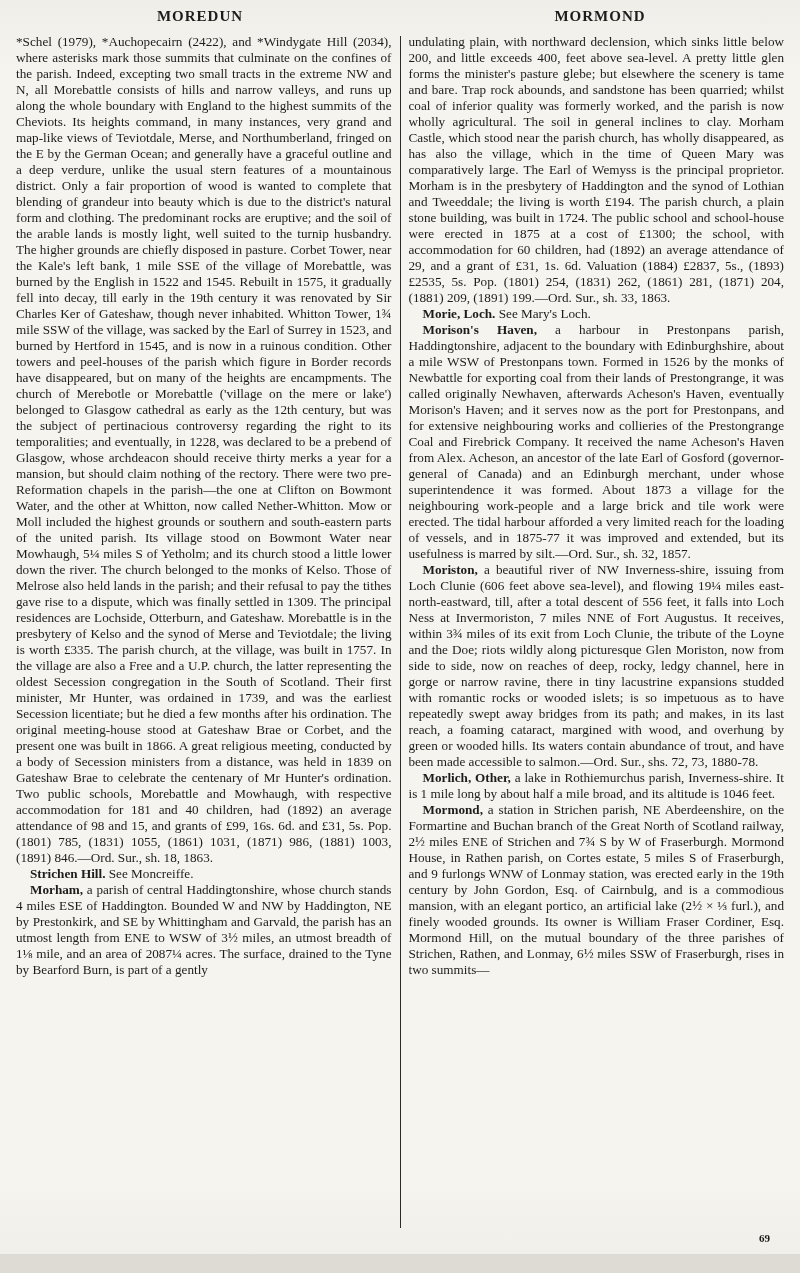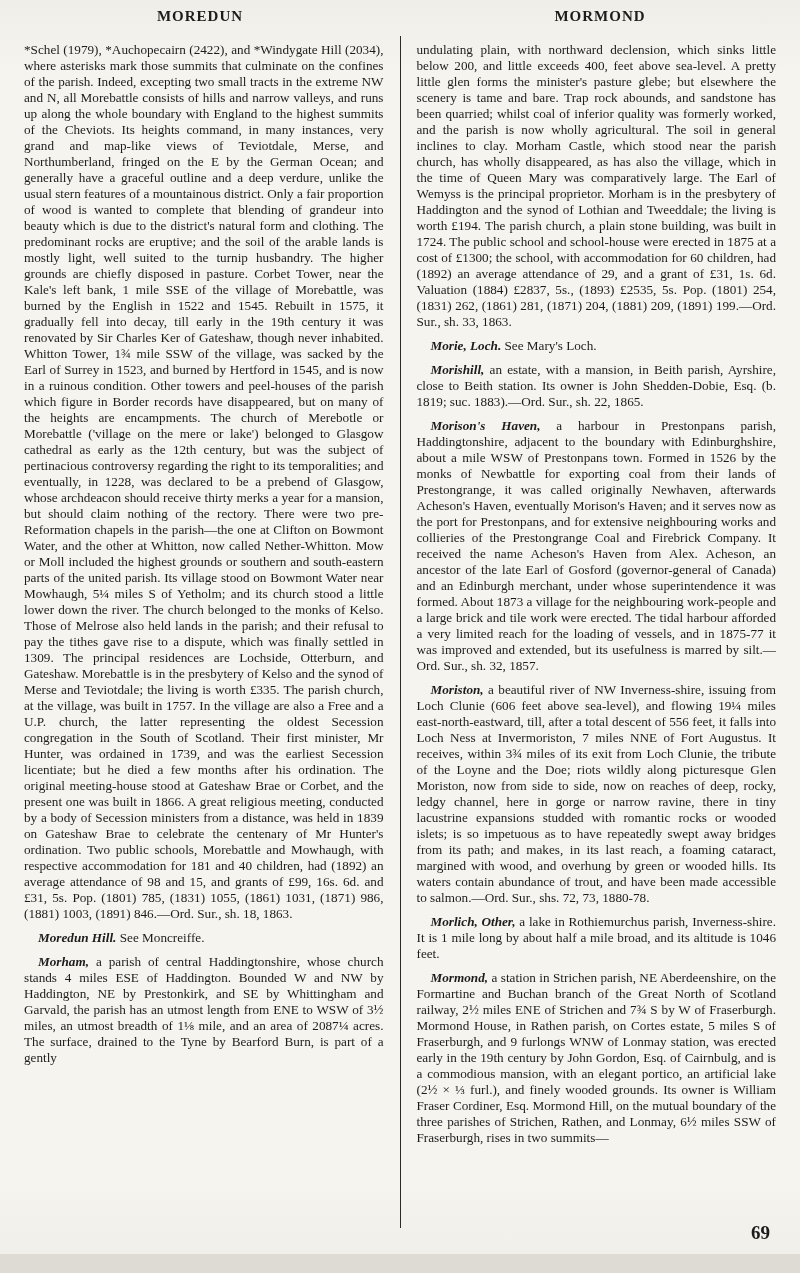--- a/index.html
+++ b/index.html
@@ -29,47 +29,46 @@
     flex:1;
     font-size:13.2px; line-height:16px;
     text-align:justify;
     text-justify:inter-word;
     overflow:hidden;
   }
   .divider {
     width:1px; background:#2b2b2b;
     margin:2px 8px 12px 8px;
   }
-  .para { margin:8px; padding:0; }
+  .para { margin:0; padding:0; }
   .para.indent { text-indent:14px; }
-  .lead { font-weight:bold;font-style:italic; }
+  .lead { font-weight:bold; }
   .page-number {
     position:absolute; bottom:10px; right:30px;
-    font-weight:bold; font-size:19px;
+    font-weight:bold; font-size:11px;
   }
 </style>
 </head>
 <body>
 
 <div class="page">
   <div class="running-heads">
     <div class="head">MOREDUN</div>
     <div class="head">MORMOND</div>
   </div>
   <div class="columns">
     <div class="column" id="col-left">
         <p class="para">*Schel (1979), *Auchopecairn (2422), and *Windygate Hill (2034), where asterisks mark those summits that culminate on the confines of the parish. Indeed, excepting two small tracts in the extreme NW and N, all Morebattle consists of hills and narrow valleys, and runs up along the whole boundary with England to the highest summits of the Cheviots. Its heights command, in many instances, very grand and map-like views of Teviotdale, Merse, and Northumberland, fringed on the E by the German Ocean; and generally have a graceful outline and a deep verdure, unlike the usual stern features of a mountainous district. Only a fair proportion of wood is wanted to complete that blending of grandeur into beauty which is due to the district's natural form and clothing. The predominant rocks are eruptive; and the soil of the arable lands is mostly light, well suited to the turnip husbandry. The higher grounds are chiefly disposed in pasture. Corbet Tower, near the Kale's left bank, 1 mile SSE of the village of Morebattle, was burned by the English in 1522 and 1545. Rebuilt in 1575, it gradually fell into decay, till early in the 19th century it was renovated by Sir Charles Ker of Gateshaw, though never inhabited. Whitton Tower, 1¾ mile SSW of the village, was sacked by the Earl of Surrey in 1523, and burned by Hertford in 1545, and is now in a ruinous condition. Other towers and peel-houses of the parish which figure in Border records have disappeared, but on many of the heights are encampments. The church of Merebotle or Morebattle ('village on the mere or lake') belonged to Glasgow cathedral as early as the 12th century, but was the subject of pertinacious controversy regarding the right to its temporalities; and eventually, in 1228, was declared to be a prebend of Glasgow, whose archdeacon should receive thirty merks a year for a mansion, but should claim nothing of the rectory. There were two pre-Reformation chapels in the parish—the one at Clifton on Bowmont Water, and the other at Whitton, now called Nether-Whitton. Mow or Moll included the highest grounds or southern and south-eastern parts of the united parish. Its village stood on Bowmont Water near Mowhaugh, 5¼ miles S of Yetholm; and its church stood a little lower down the river. The church belonged to the monks of Kelso. Those of Melrose also held lands in the parish; and their refusal to pay the tithes gave rise to a dispute, which was finally settled in 1309. The principal residences are Lochside, Otterburn, and Gateshaw. Morebattle is in the presbytery of Kelso and the synod of Merse and Teviotdale; the living is worth £335. The parish church, at the village, was built in 1757. In the village are also a Free and a U.P. church, the latter representing the oldest Secession congregation in the South of Scotland. Their first minister, Mr Hunter, was ordained in 1739, and was the earliest Secession licentiate; but he died a few months after his ordination. The original meeting-house stood at Gateshaw Brae or Corbet, and the present one was built in 1866. A great religious meeting, conducted by a body of Secession ministers from a distance, was held in 1839 on Gateshaw Brae to celebrate the centenary of Mr Hunter's ordination. Two public schools, Morebattle and Mowhaugh, with respective accommodation for 181 and 40 children, had (1892) an average attendance of 98 and 15, and grants of £99, 16s. 6d. and £31, 5s. Pop. (1801) 785, (1831) 1055, (1861) 1031, (1871) 986, (1881) 1003, (1891) 846.—Ord. Sur., sh. 18, 1863.</p>
-        <p class="para indent"><b class="lead">Moredun Hill.</b> See Moncreiffe.</p>
+        <p class="para indent"><b class="lead">Strichen Hill.</b> See Moncreiffe.</p>
         <p class="para indent"><b class="lead">Morham,</b> a parish of central Haddingtonshire, whose church stands 4 miles ESE of Haddington. Bounded W and NW by Haddington, NE by Prestonkirk, and SE by Whittingham and Garvald, the parish has an utmost length from ENE to WSW of 3½ miles, an utmost breadth of 1⅛ mile, and an area of 2087¼ acres. The surface, drained to the Tyne by Bearford Burn, is part of a gently</p>
       </div>
     <div class="divider"></div>
     <div class="column" id="col-right">
         <p class="para">undulating plain, with northward declension, which sinks little below 200, and little exceeds 400, feet above sea-level. A pretty little glen forms the minister's pasture glebe; but elsewhere the scenery is tame and bare. Trap rock abounds, and sandstone has been quarried; whilst coal of inferior quality was formerly worked, and the parish is now wholly agricultural. The soil in general inclines to clay. Morham Castle, which stood near the parish church, has wholly disappeared, as has also the village, which in the time of Queen Mary was comparatively large. The Earl of Wemyss is the principal proprietor. Morham is in the presbytery of Haddington and the synod of Lothian and Tweeddale; the living is worth £194. The parish church, a plain stone building, was built in 1724. The public school and school-house were erected in 1875 at a cost of £1300; the school, with accommodation for 60 children, had (1892) an average attendance of 29, and a grant of £31, 1s. 6d. Valuation (1884) £2837, 5s., (1893) £2535, 5s. Pop. (1801) 254, (1831) 262, (1861) 281, (1871) 204, (1881) 209, (1891) 199.—Ord. Sur., sh. 33, 1863.</p>
         <p class="para indent"><b class="lead">Morie, Loch.</b> See Mary's Loch.</p>
-        <p class="para indent"><b class="lead">Morishill,</b> an estate, with a mansion, in Beith parish, Ayrshire, close to Beith station. Its owner is John Shedden-Dobie, Esq. (b. 1819; suc. 1883).—Ord. Sur., sh. 22, 1865.</p>
         <p class="para indent"><b class="lead">Morison's Haven,</b> a harbour in Prestonpans parish, Haddingtonshire, adjacent to the boundary with Edinburghshire, about a mile WSW of Prestonpans town. Formed in 1526 by the monks of Newbattle for exporting coal from their lands of Prestongrange, it was called originally Newhaven, afterwards Acheson's Haven, eventually Morison's Haven; and it serves now as the port for Prestonpans, and for extensive neighbouring works and collieries of the Prestongrange Coal and Firebrick Company. It received the name Acheson's Haven from Alex. Acheson, an ancestor of the late Earl of Gosford (governor-general of Canada) and an Edinburgh merchant, under whose superintendence it was formed. About 1873 a village for the neighbouring work-people and a large brick and tile work were erected. The tidal harbour afforded a very limited reach for the loading of vessels, and in 1875-77 it was improved and extended, but its usefulness is marred by silt.—Ord. Sur., sh. 32, 1857.</p>
         <p class="para indent"><b class="lead">Moriston,</b> a beautiful river of NW Inverness-shire, issuing from Loch Clunie (606 feet above sea-level), and flowing 19¼ miles east-north-eastward, till, after a total descent of 556 feet, it falls into Loch Ness at Invermoriston, 7 miles NNE of Fort Augustus. It receives, within 3¾ miles of its exit from Loch Clunie, the tribute of the Loyne and the Doe; riots wildly along picturesque Glen Moriston, now from side to side, now on reaches of deep, rocky, ledgy channel, here in gorge or narrow ravine, there in tiny lacustrine expansions studded with romantic rocks or wooded islets; is so impetuous as to have repeatedly swept away bridges from its path; and makes, in its last reach, a foaming cataract, margined with wood, and overhung by green or wooded hills. Its waters contain abundance of trout, and have been made accessible to salmon.—Ord. Sur., shs. 72, 73, 1880-78.</p>
         <p class="para indent"><b class="lead">Morlich, Other,</b> a lake in Rothiemurchus parish, Inverness-shire. It is 1 mile long by about half a mile broad, and its altitude is 1046 feet.</p>
         <p class="para indent"><b class="lead">Mormond,</b> a station in Strichen parish, NE Aberdeenshire, on the Formartine and Buchan branch of the Great North of Scotland railway, 2½ miles ENE of Strichen and 7¾ S by W of Fraserburgh. Mormond House, in Rathen parish, on Cortes estate, 5 miles S of Fraserburgh, and 9 furlongs WNW of Lonmay station, was erected early in the 19th century by John Gordon, Esq. of Cairnbulg, and is a commodious mansion, with an elegant portico, an artificial lake (2½ × ⅓ furl.), and finely wooded grounds. Its owner is William Fraser Cordiner, Esq. Mormond Hill, on the mutual boundary of the three parishes of Strichen, Rathen, and Lonmay, 6½ miles SSW of Fraserburgh, rises in two summits—</p>
       </div>
   </div>
   <div class="page-number">69</div>
 </div>
 
 </body></html>

